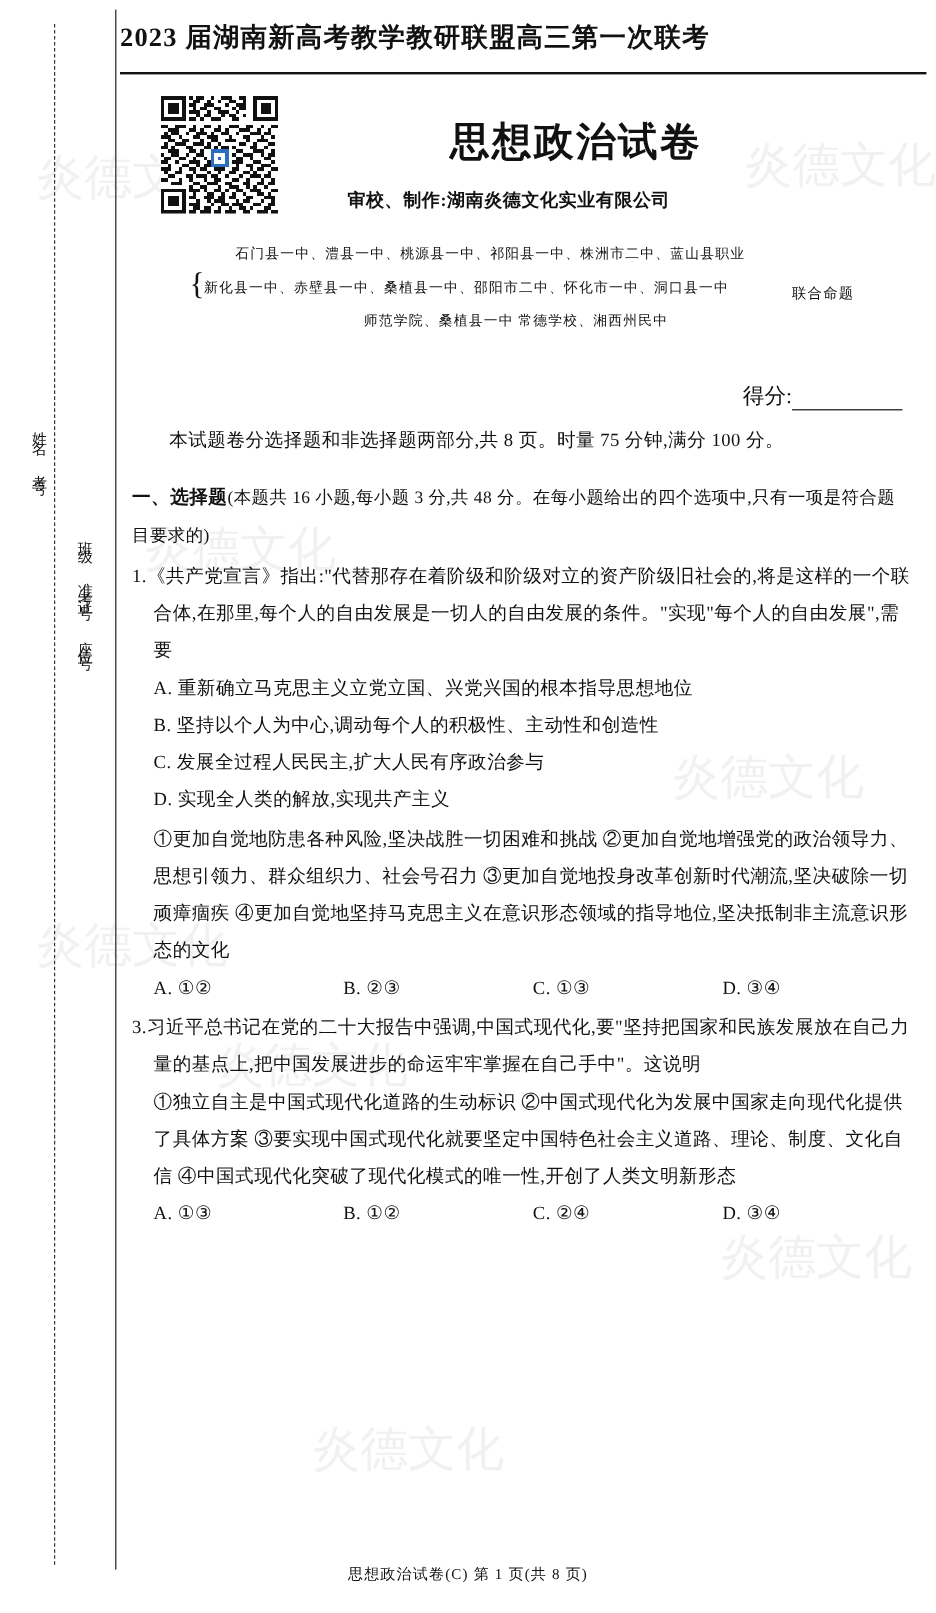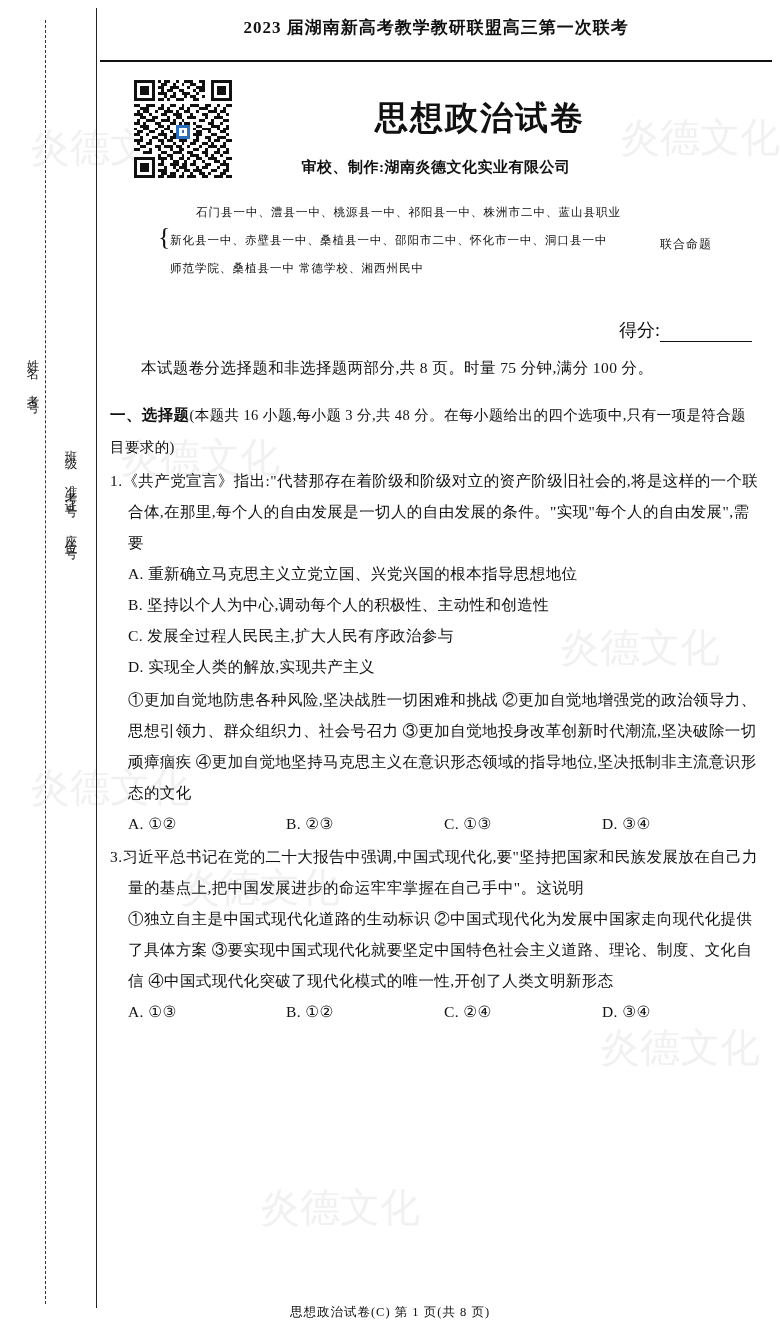--- a/index.html
+++ b/index.html
@@ -62,22 +62,22 @@
     width: 0;
     border-left: 1px dashed #333;
   }
 
   
   .header-title {
     position: absolute;
     left: 100px;
     top: 16px;
     width: 672px;
-    text-align: center;
-    font-size: 17px;
+    text-align: left;
+    font-size: 22px;
     font-weight: bold;
     font-family: "Liberation Serif", serif;
     letter-spacing: 1px;
   }
   .header-rule {
     position: absolute;
     left: 100px;
     top: 60px;
     width: 672px;
     height: 2px;
@@ -99,21 +99,21 @@
     left: 240px;
     top: 96px;
     width: 480px;
     text-align: center;
     font-size: 33px;
     font-weight: bold;
     letter-spacing: 2px;
   }
   .doc-subtitle {
     position: absolute;
-    left: 156px;
+    left: 144px;
     top: 158px;
     width: 560px;
     text-align: center;
     font-size: 15px;
     font-weight: bold;
     letter-spacing: 0.5px;
   }
 
   
   .schools {
@@ -121,21 +121,21 @@
     left: 170px;
     top: 198px;
     width: 520px;
     font-size: 11.5px;
     line-height: 28px;
     color: #111;
     letter-spacing: 1px;
   }
   .schools .row { white-space: nowrap; }
   .schools .row.indent { padding-left: 26px; }
-  .schools .row.center { text-align: left; padding-left: 0; }
+  .schools .row.center { text-align: center; padding-left: 0; }
 
   .brace {
     position: absolute;
     left: 158px;
     top: 222px;
     font-size: 26px;
     color: #111;
   }
   .joint-label {
     position: absolute;

